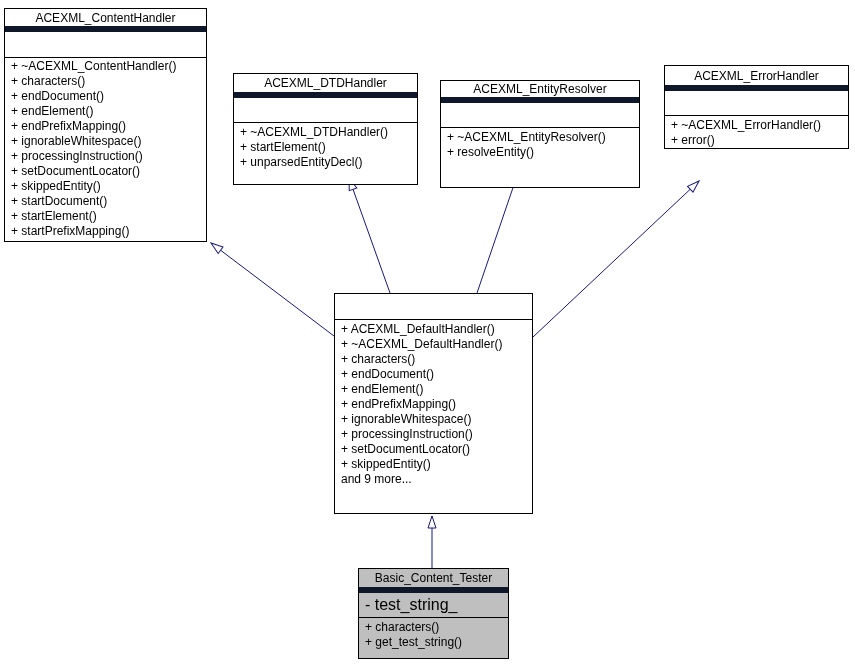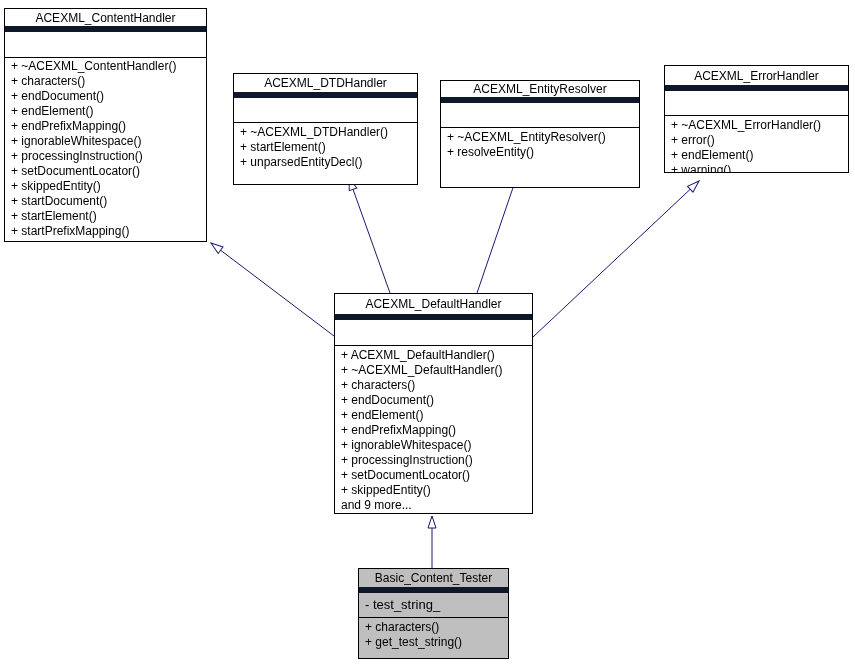--- a/index.html
+++ b/index.html
@@ -34,21 +34,21 @@
     display: flex;
     align-items: center;
     justify-content: center;
     font-size: 12px;
     white-space: nowrap;
     overflow: hidden;
   }
   .uml-attrs {
     box-sizing: border-box;
     border-bottom: 1px solid #000000;
-    font-size: 13px;
+    font-size: 16px;
     padding: 4px 6px 0 6px;
     overflow: hidden;
   }
   .uml-methods {
     box-sizing: border-box;
     flex: 1;
     font-size: 12px;
     padding: 2px 6px 0 6px;
     overflow: hidden;
   }
@@ -63,21 +63,21 @@
   #box-ch  .uml-methods { padding-top: 1px; line-height: 15px; }
 
   #box-dtd { left: 233px; top: 73px;  width: 185px; height: 112px; justify-content: center; }
   #box-dtd .uml-title { height: 24px; }
   #box-dtd .uml-attrs { height: 25px; }
 
   #box-er  { left: 440px; top: 80px;  width: 200px; height: 108px; }
   #box-er  .uml-title { height: 22px; }
   #box-er  .uml-attrs { height: 25px; }
 
-  #box-eh  { left: 664px; top: 65px;  width: 185px; height: 108px; }
+  #box-eh  { left: 664px; top: 65px;  width: 185px; height: 84px; }
   #box-eh  .uml-title { height: 25px; }
   #box-eh  .uml-attrs { height: 25px; }
 
   #box-dh  { left: 334px; top: 293px; width: 199px; height: 221px; }
   #box-dh  .uml-title { height: 26px; }
   #box-dh  .uml-attrs { height: 26px; }
 
   #box-bt  { left: 358px; top: 568px; width: 151px; height: 91px; background: #bfbfbf; }
   #box-bt  .uml-title { height: 24px; }
   #box-bt  .uml-attrs { height: 25px; }
@@ -143,21 +143,20 @@
     <div class="uml-attrs"></div>
     <div class="uml-methods">
       <div class="m">+ ~ACEXML_ErrorHandler()</div>
       <div class="m">+ error()</div>
       <div class="m">+ endElement()</div>
       <div class="m">+ warning()</div>
     </div>
   </div>
 
   <div class="uml-box" id="box-dh">
-    <div class="uml-title">ACEXML_DefaultHandler</div>
     <div class="uml-attrs"></div>
     <div class="uml-methods">
       <div class="m">+ ACEXML_DefaultHandler()</div>
       <div class="m">+ ~ACEXML_DefaultHandler()</div>
       <div class="m">+ characters()</div>
       <div class="m">+ endDocument()</div>
       <div class="m">+ endElement()</div>
       <div class="m">+ endPrefixMapping()</div>
       <div class="m">+ ignorableWhitespace()</div>
       <div class="m">+ processingInstruction()</div>

